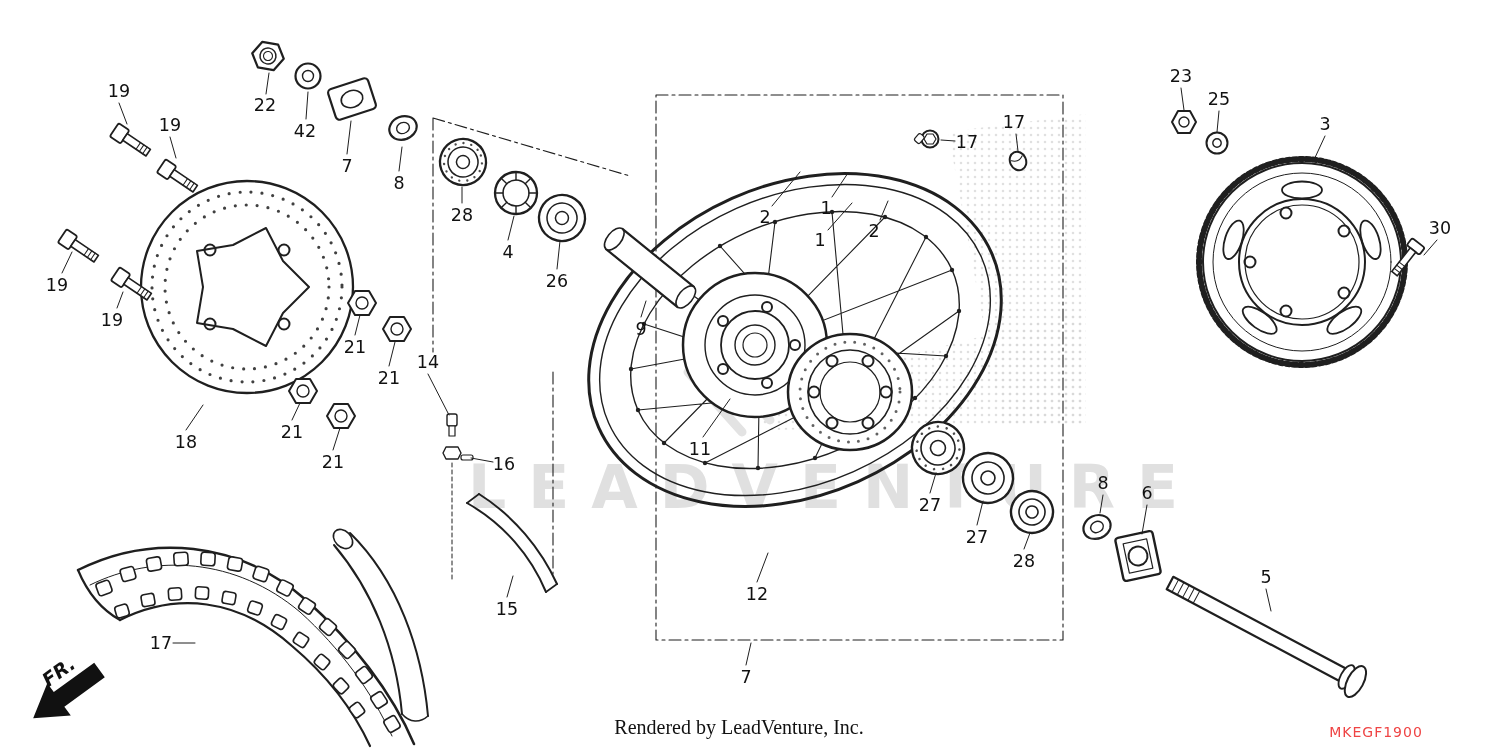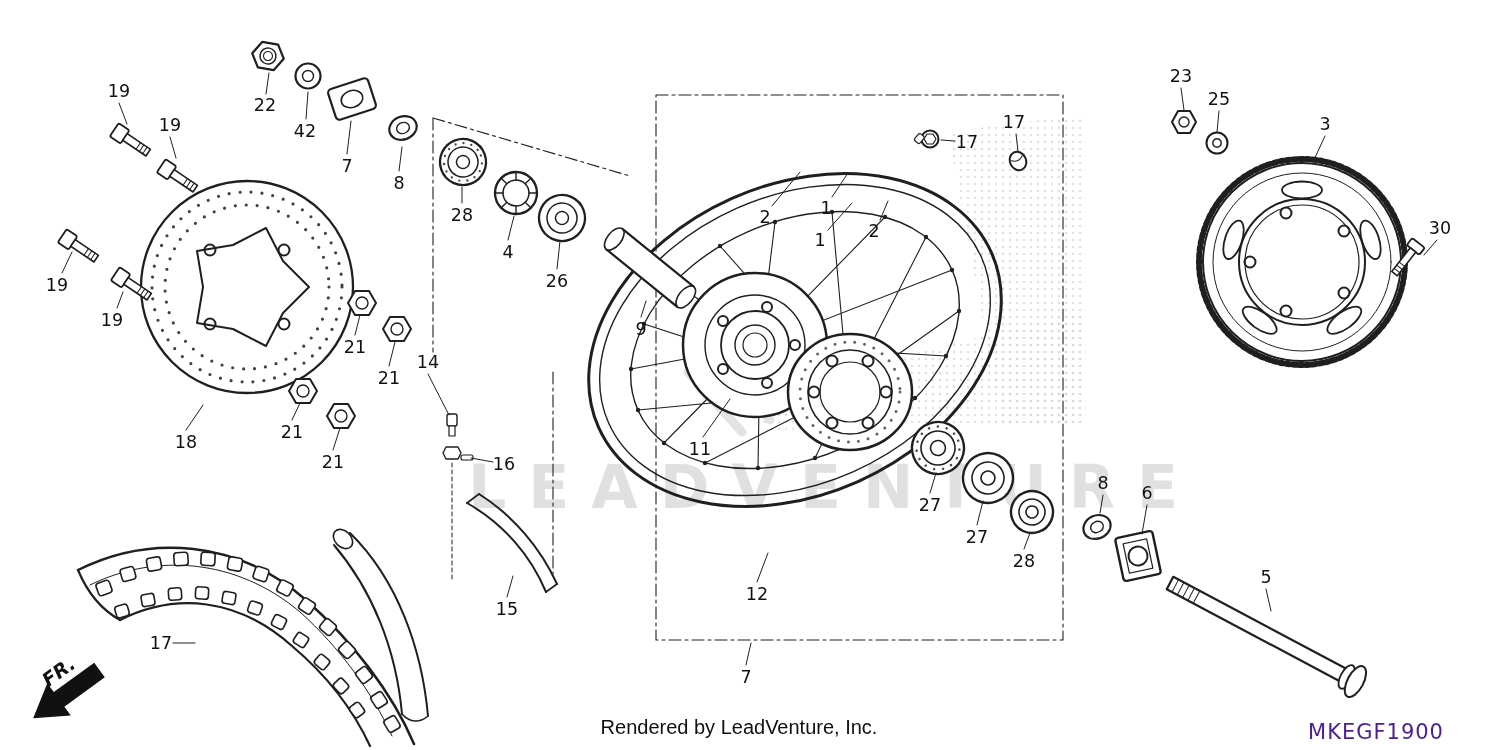--- a/index.html
+++ b/index.html
@@ -3,23 +3,23 @@
 <meta charset="utf-8">
 <style>
   html,body{margin:0;padding:0;background:#fff;}
   .stage{position:relative;width:1500px;height:750px;background:#ffffff;overflow:hidden;
          font-family:"DejaVu Sans",sans-serif;}
   .watermark{position:absolute;left:468px;top:452px;z-index:1;font-size:60px;font-weight:bold;
              letter-spacing:22px;color:#e0e0e0;white-space:nowrap;}
   svg.linework{position:absolute;left:0;top:0;z-index:2;}
   .callout{position:absolute;z-index:3;transform:translate(-50%,-50%);font-size:17.5px;color:#111;}
   .credit{position:absolute;z-index:3;left:739px;top:727px;transform:translate(-50%,-50%);
-          font-family:Liberation Sans, sans-serif;font-size:20px;color:#111;white-space:nowrap;}
+          font-family:Liberation Serif, serif;font-size:20px;color:#111;white-space:nowrap;}
   .diagram-code{position:absolute;z-index:3;left:1376px;top:732px;transform:translate(-50%,-50%);
-          font-size:21px;letter-spacing:1px;color:#4c1d95;white-space:nowrap;}
+          font-size:14px;letter-spacing:1px;color:#ef4444;white-space:nowrap;}
 </style>
 </head>
 <body>
 
 <div class="stage">
 
   <div class="watermark">LEADVENTURE</div>
 
   <svg class="linework" width="1500" height="750" viewBox="0 0 1500 750" fill="none" stroke="#1f1f1f" stroke-width="2" stroke-linecap="round" stroke-linejoin="round">
     <defs>

